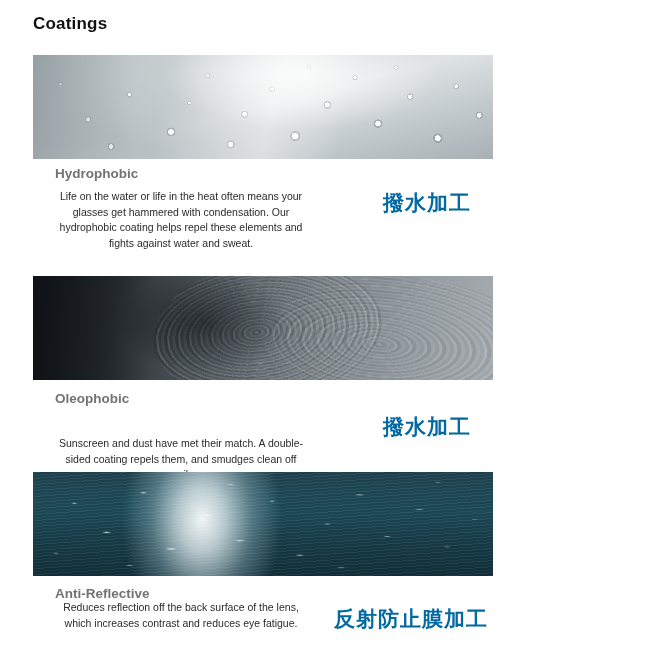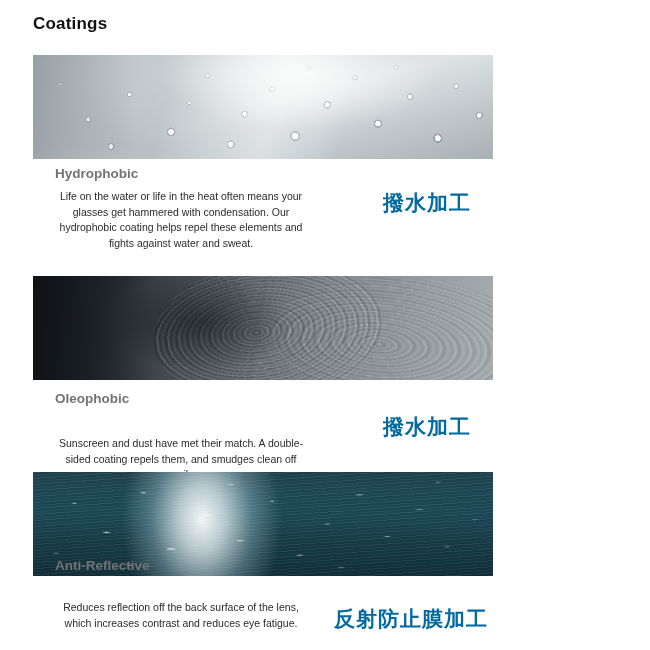--- a/index.html
+++ b/index.html
@@ -226,18 +226,18 @@
     <div class="jp" style="left:383px; top:413px;">撥水加工</div>
   </div>
 
   <div class="section">
     <div class="media" style="top:472px; height:104px;">
       <div class="scene scene-sea"></div>
       <div class="ripples"></div>
       <div class="sun-path"></div>
       <div class="glitter"></div>
     </div>
-    <div class="heading" style="top:558px;">Anti-Reflective</div>
+    <div class="heading" style="top:586px;">Anti-Reflective</div>
     <div class="body-text" style="top:600px;">Reduces reflection off the back surface of the lens, which increases contrast and reduces eye fatigue.</div>
     <div class="jp" style="left:334px; top:605px;">反射防止膜加工</div>
   </div>
 
 </div>
 
 </body></html>

